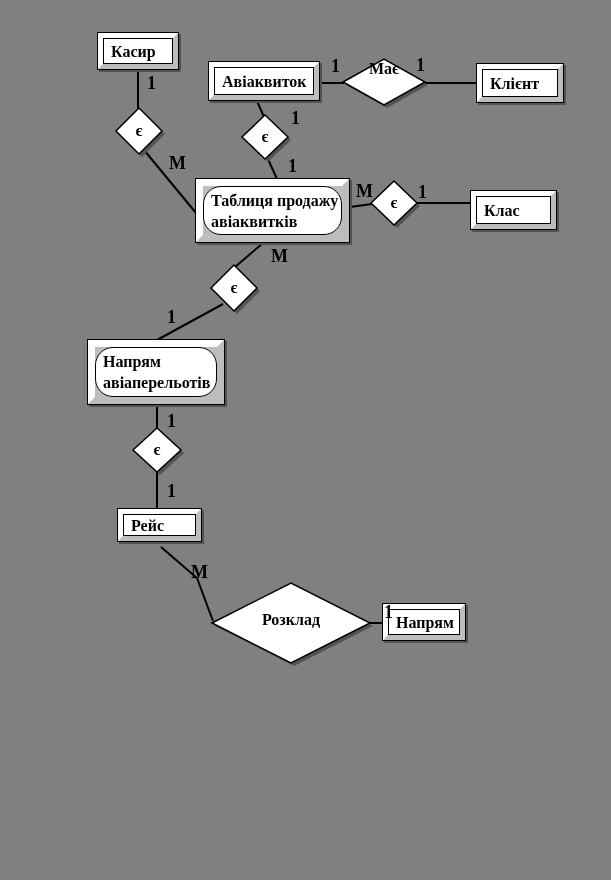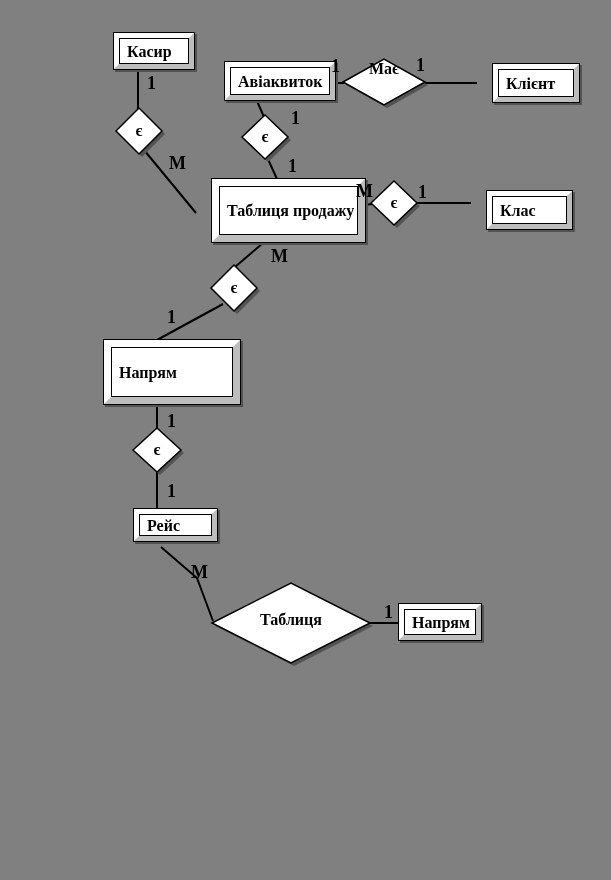--- a/index.html
+++ b/index.html
@@ -4,35 +4,35 @@
 <style>
   html,body{margin:0;padding:0;background:#808080;}
   .canvas{
     position:relative;width:611px;height:880px;background:#808080;
     font-family:"Liberation Serif","DejaVu Serif",serif;overflow:hidden;
   }
   .layer{position:absolute;left:0;top:0;}
   
   .entity{
     position:absolute;border:1px solid #000;background:#bdbdbd;
-    box-shadow:2px 2px 0 #535353;box-sizing:border-box;margin-left:16px;
+    box-shadow:2px 2px 0 #535353;box-sizing:border-box;
   }
   .entity .bevel{
     position:absolute;left:0;top:0;right:0;bottom:0;
     border:5px solid;border-color:#fdfdfd #bdbdbd #bdbdbd #fdfdfd;
   }
   .entity.big .bevel{border-width:7px;}
   .entity .inner{
     position:absolute;left:5px;top:5px;right:5px;bottom:5px;
     border:1px solid #000;background:#fff;
     display:flex;flex-direction:column;justify-content:center;
     padding-left:7px;font-weight:bold;font-size:16px;color:#000;
     line-height:21px;box-sizing:border-box;
   }
-  .entity.big .inner{left:7px;top:7px;right:7px;bottom:7px;}
+  .entity.big .inner{left:7px;top:7px;right:7px;bottom:7px;border-radius:18px;}
   .dlabel{
     position:absolute;display:flex;align-items:center;justify-content:center;
     font-weight:bold;font-size:16px;color:#000;pointer-events:none;
   }
   .card{
     position:absolute;font-weight:bold;font-size:18px;line-height:1;color:#000;
     pointer-events:none;
   }
 </style>
 </head>
@@ -100,34 +100,36 @@
     <div class="bevel"></div>
     <div class="inner">
         <span>Клієнт</span>
       </div>
   </div>
 
   <div class="entity big" style="left:195px;top:178px;width:155px;height:65px">
     <div class="bevel"></div>
     <div class="inner">
       <span>Таблиця продажу</span>
+      <span>авіаквитків</span>
     </div>
   </div>
 
   <div class="entity" style="left:470px;top:190px;width:87px;height:40px">
     <div class="bevel"></div>
     <div class="inner">
         <span>Клас</span>
       </div>
   </div>
 
   <div class="entity big" style="left:87px;top:339px;width:138px;height:66px">
     <div class="bevel"></div>
     <div class="inner">
       <span>Напрям</span>
+      <span>авіаперельотів</span>
     </div>
   </div>
 
   <div class="entity" style="left:117px;top:508px;width:85px;height:34px">
     <div class="bevel"></div>
     <div class="inner">
         <span>Рейс</span>
       </div>
   </div>
 
@@ -137,21 +139,21 @@
         <span>Напрям</span>
       </div>
   </div>
 
   <div class="dlabel" style="left:116px;top:109px;width:46px;height:44px">є</div>
   <div class="dlabel" style="left:242px;top:115px;width:46px;height:44px">є</div>
   <div class="dlabel" style="left:371px;top:181px;width:46px;height:44px">є</div>
   <div class="dlabel" style="left:211px;top:265px;width:46px;height:46px">є</div>
   <div class="dlabel" style="left:133px;top:428px;width:48px;height:44px">є</div>
   <div class="dlabel" style="left:343px;top:46px;width:82px;height:46px">Має</div>
-  <div class="dlabel" style="left:212px;top:583px;width:158px;height:74px">Таблиця</div>
+  <div class="dlabel" style="left:212px;top:583px;width:158px;height:74px">Розклад</div>
 
   <span class="card" style="left:147px;top:74px">1</span>
   <span class="card" style="left:169px;top:154px">М</span>
   <span class="card" style="left:291px;top:109px">1</span>
   <span class="card" style="left:288px;top:157px">1</span>
   <span class="card" style="left:331px;top:57px">1</span>
   <span class="card" style="left:416px;top:56px">1</span>
   <span class="card" style="left:356px;top:182px">М</span>
   <span class="card" style="left:418px;top:183px">1</span>
   <span class="card" style="left:271px;top:247px">М</span>

